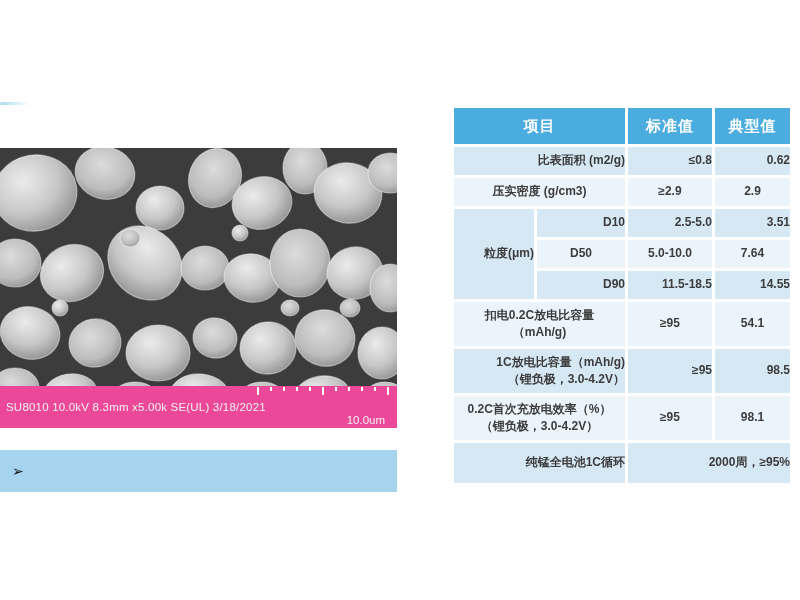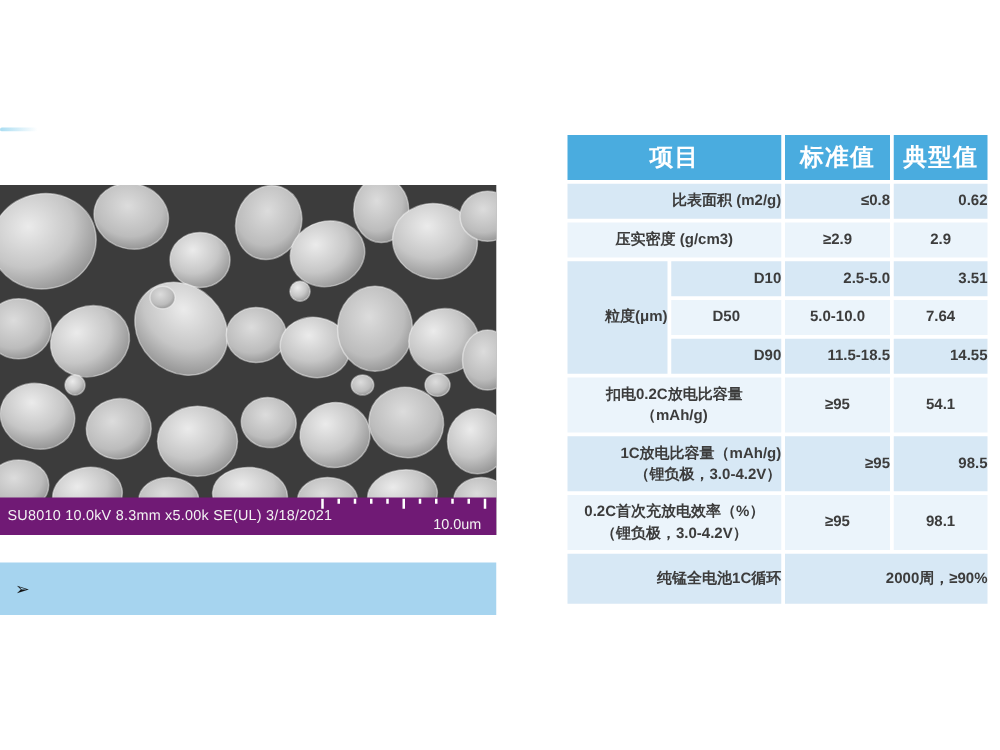--- a/index.html
+++ b/index.html
@@ -32,22 +32,22 @@
   .sem {
     position: absolute;
     left: 0; top: 148px;
     width: 397px; height: 280px;
     background: #3c3c3c;
   }
   .sem svg { display: block; }
   .sem-bar {
     position: absolute;
     left: 0; bottom: 0;
-    width: 397px; height: 30px;
-    background: #701a75;
+    width: 397px; height: 42px;
+    background: #ec4899;
   }
   .sem-cap {
     position: absolute;
     left: 6px; top: 50%;
     transform: translateY(-50%);
     color: #f2f2f2;
     font-size: 11.5px;
     white-space: nowrap;
     letter-spacing: 0.2px;
   }
@@ -88,21 +88,21 @@
     left: 451px; top: 105px;
     width: 342px;
     border-collapse: separate;
     border-spacing: 3px;
     table-layout: fixed;
     background: #ffffff;
   }
   .spec th {
     background: #4aacdf;
     color: #ffffff;
-    font-size: 19px;
+    font-size: 15px;
     font-weight: 700;
     height: 36px;
     text-align: center;
     vertical-align: middle;
     letter-spacing: 1px;
   }
   .spec td {
     text-align: center;
     vertical-align: middle;
     font-size: 12px;
@@ -255,18 +255,18 @@
         <td class="dark">98.5</td>
       </tr>
       <tr class="tall">
         <td colspan="2" class="light pre">0.2C首次充放电效率（%）
 （锂负极，3.0-4.2V）</td>
         <td class="light">≥95</td>
         <td class="light">98.1</td>
       </tr>
       <tr class="last">
         <td colspan="2" class="dark">纯锰全电池1C循环</td>
-        <td colspan="2" class="dark">2000周，≥90%</td>
+        <td colspan="2" class="dark">2000周，≥95%</td>
       </tr>
     </tbody>
   </table>
 
 </div>
 
 </body></html>

